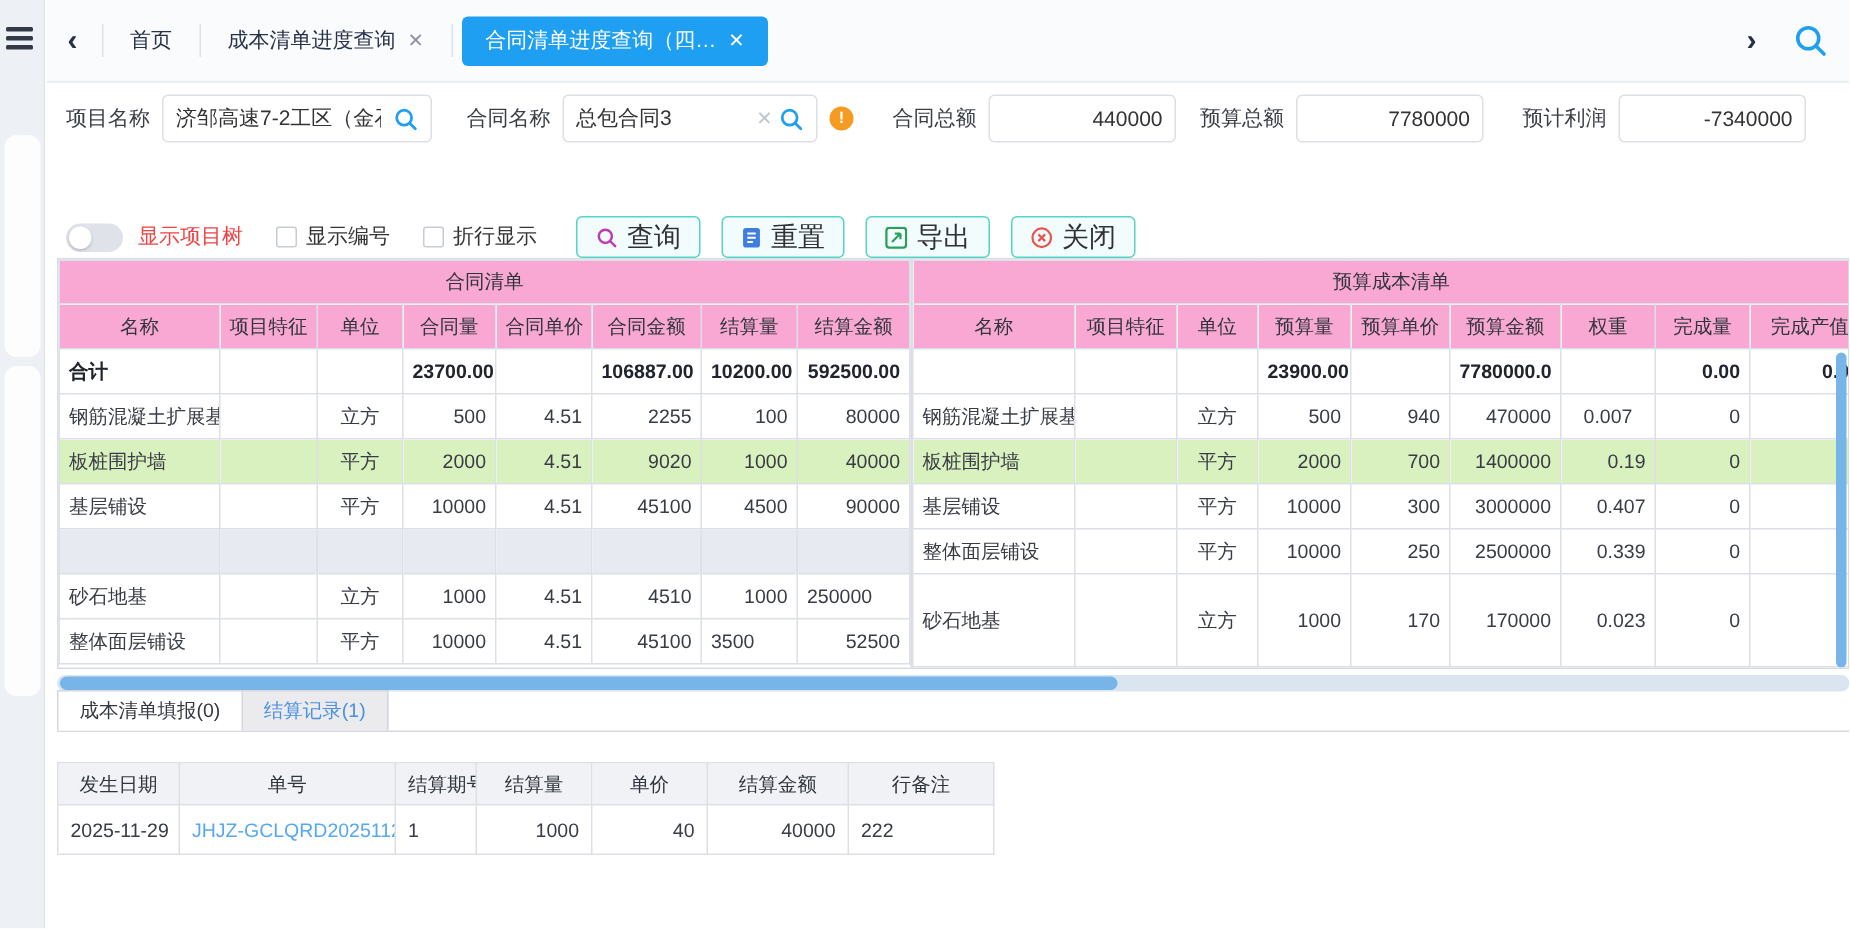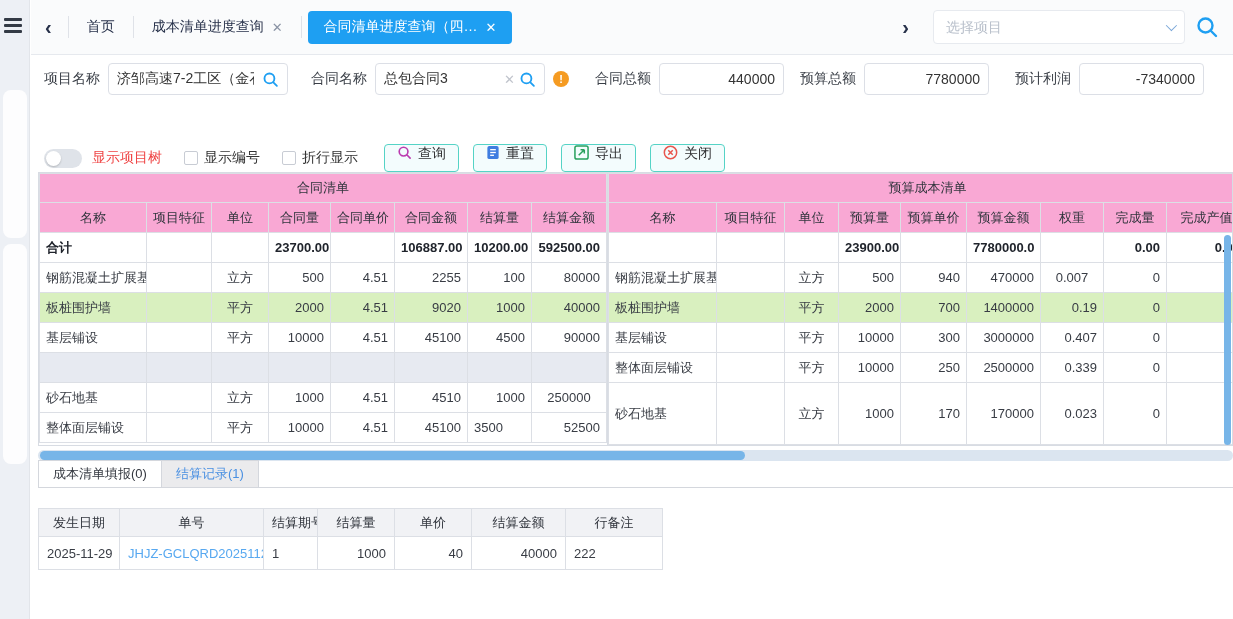--- a/index.html
+++ b/index.html
@@ -44,21 +44,21 @@
   .progress-input { width:108px; background:#eef1f5; }
   .progress-input input { text-align:right; }
   .clear-x { color:#c0c4cc; font-size:13px; margin-right:4px; cursor:pointer; }
   .warn-dot { width:16px; height:16px; border-radius:50%; background:#f59b22; color:#fff; font-size:11px; font-weight:bold; display:flex; align-items:center; justify-content:center; margin:0 10px 0 8px; }
 
   .toolbar { position:absolute; left:13px; top:88px; display:flex; align-items:center; font-size:14px; height:28px; }
   .toggle { width:38px; height:19px; border-radius:10px; background:#dfe3e9; position:relative; cursor:pointer; margin-right:10px; }
   .toggle .knob { position:absolute; left:2px; top:2px; width:15px; height:15px; border-radius:50%; background:#fff; box-shadow:0 1px 2px rgba(0,0,0,.2); }
   .chk { display:flex; align-items:center; gap:6px; margin-left:22px; cursor:pointer; }
   .chk .box { width:14px; height:14px; border:1px solid #c8ccd4; border-radius:2px; background:#fff; }
-  .tbtn { display:flex; align-items:flex-start; gap:6px; height:28px; padding:0 12px; border:1px solid #55d3c6; border-radius:4px; background:#f3fcfd; color:#303133; cursor:pointer; margin-left:14px; font-size:14px;font-family:Liberation Mono, monospace; }
+  .tbtn { display:flex; align-items:center; gap:6px; height:28px; padding:0 12px; border:1px solid #55d3c6; border-radius:4px; background:#f3fcfd; color:#303133; cursor:pointer; margin-left:14px; font-size:18px;font-family:Liberation Mono, monospace; }
   .tbtn:first-of-type { margin-left:26px; }
   .tgl-label { color:#ef4444; }
 
   
   .main-grid { position:absolute; left:7px; top:116px; width:1195px; display:flex; border:1px solid #d8dce3; }
   .grid-left { flex:0 0 567px; }
   .grid-right { flex:1 1 auto; min-width:0; overflow:hidden; border-left:1px solid #d8dce3; position:relative; }
   table.grid { border-collapse:collapse; table-layout:fixed; font-size:13px; }
   table.grid th, table.grid td { border:1px solid #dcdfe5; padding:0 6px; height:30px; overflow:hidden; white-space:nowrap; }
   table.grid th { background:#f9a8d4; font-weight:normal; color:#30343c; text-align:center; }
@@ -117,24 +117,20 @@
       <span>成本清单进度查询</span>
       <span class="close-x">✕</span>
     </div>
     <span class="tab-divider"></span>
     <div class="top-tab active">
       <span>合同清单进度查询（四…</span>
       <span class="close-x">✕</span>
     </div>
     <div class="project-area">
       <span class="nav-chevron">›</span>
-      <div class="project-select">
-        <input placeholder="选择项目" style="">
-        <span class="sel-chevron"></span>
-      </div>
       <svg class="search-round mag-blue" viewBox="0 0 24 24" fill="none">
         <circle cx="10.5" cy="10.5" r="7" stroke-width="2.4"></circle>
           <line x1="16" y1="16" x2="21" y2="21" stroke-width="2.4" stroke-linecap="round"></line>
       </svg>
     </div>
   </div>
 
   <div class="content">
 
     <div class="form-row1">
@@ -296,21 +292,21 @@
                 <td style="text-align: right;"></td>
               </tr>
               <tr>
                 <td style="text-align: left;">砂石地基</td>
                 <td style="text-align: left;"></td>
                 <td style="text-align: center;">立方</td>
                 <td style="text-align: right;">1000</td>
                 <td style="text-align: right;">4.51</td>
                 <td style="text-align: right;">4510</td>
                 <td style="text-align: right;">1000</td>
-                <td style="text-align: center;">250000</td>
+                <td style="text-align: left;">250000</td>
               </tr>
               <tr>
                 <td style="text-align: left;">整体面层铺设</td>
                 <td style="text-align: left;"></td>
                 <td style="text-align: center;">平方</td>
                 <td style="text-align: right;">10000</td>
                 <td style="text-align: right;">4.51</td>
                 <td style="text-align: right;">45100</td>
                 <td style="text-align: left;">3500</td>
                 <td style="text-align: right;">52500</td>

